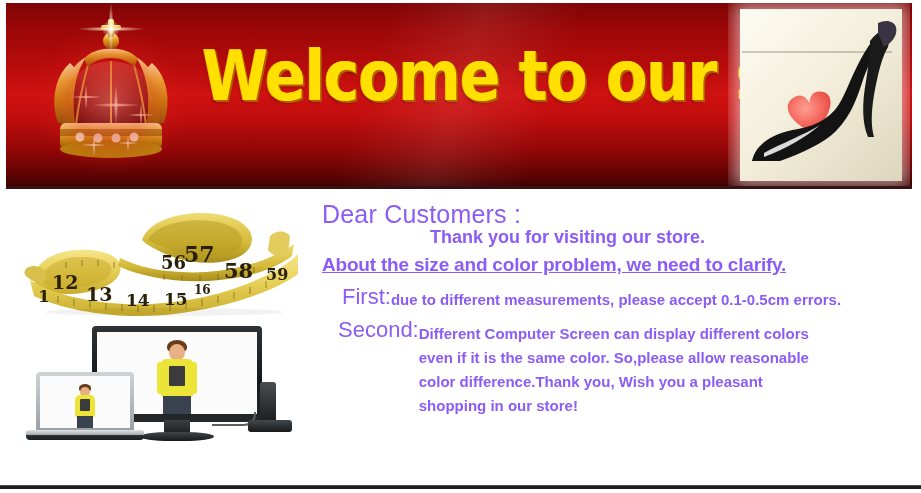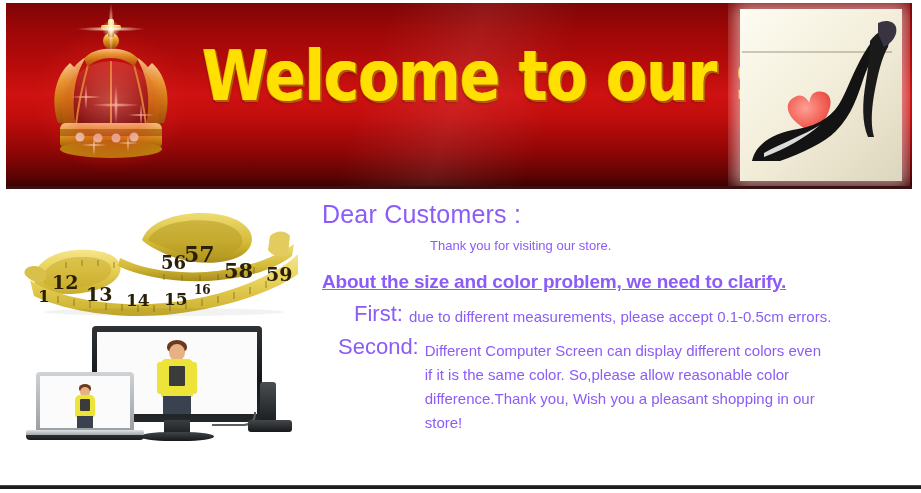--- a/index.html
+++ b/index.html
@@ -247,53 +247,54 @@
     color: #8b5cf6;
   }
   #dear-line {
     font-size: 25px;
     line-height: 28px;
     font-weight: normal;
     letter-spacing: 0.2px;
   }
   #thanks-line {
     margin-left: 108px;
-    margin-top: 8px;
-    font-size: 13px;
+    margin-top: 0;
+    font-size: 18px;
     line-height: 19px;
+    font-weight: bold;
   }
   #about-line {
-    margin-top: 15px;
+    margin-top: 6px;
     font-size: 19px;
     line-height: 24px;
     font-weight: bold;
     text-decoration: underline;
     letter-spacing: -0.2px;
     white-space: nowrap;
   }
   .clause {
     display: flex;
     align-items: flex-start;
     margin-top: 7px;
   }
   .clause-label {
     font-size: 22px;
     line-height: 24px;
     font-weight: normal;
     white-space: nowrap;
     flex: 0 0 auto;
     padding-top: 1px;
   }
-  #clause-first .clause-label { margin-left: 32px; }
+  #clause-first .clause-label { margin-left: 20px; }
   #clause-second .clause-label { margin-left: 16px; }
   .clause-body {
     font-size: 15px;
     line-height: 21px;
-    margin-left: 6px;
     padding-top: 5px;
+    font-weight: bold;
   }
   #clause-second .clause-body { line-height: 24px; }
 
   
   #bottom-rule {
     position: absolute;
     left: 0;
     top: 293px;
     width: 921px;
     height: 3px;
@@ -477,21 +478,21 @@
     </svg>
     <div class="tape-num" style="left:24px;top:88px;">1</div>
     <div class="tape-num" style="left:38px;top:74px;font-size:19px;text-align:center;">12</div>
     <div class="tape-num" style="left:72px;top:86px;font-size:19px;">13</div>
     <div class="tape-num" style="left:112px;top:92px;font-size:17px;text-align:center;">14</div>
     <div class="tape-num" style="left:150px;top:91px;font-size:17px;">15</div>
     <div class="tape-num" style="left:180px;top:82px;font-size:12px;">16</div>
     <div class="tape-num" style="left:147px;top:54px;font-size:18px;">56</div>
     <div class="tape-num" style="left:170px;top:46px;font-size:22px;">57</div>
     <div class="tape-num" style="left:210px;top:62px;font-size:21px;">58</div>
-    <div class="tape-num" style="left:252px;top:66px;font-size:19px;">59</div>
+    <div class="tape-num" style="left:252px;top:66px;font-size:16px;">59</div>
   </div>
 
   <div id="screens-art">
 
     <div id="monitor-frame">
       <div id="monitor-screen">
         <div class="person" style="left:58px;top:8px;width:44px;height:76px;">
           <div class="p-hair" style="left:12px;top:0;width:20px;height:13px;"></div>
           <div class="p-head" style="left:14px;top:4px;width:16px;height:17px;"></div>
           <div class="p-shirt" style="left:6px;top:19px;width:32px;height:38px;"></div>

